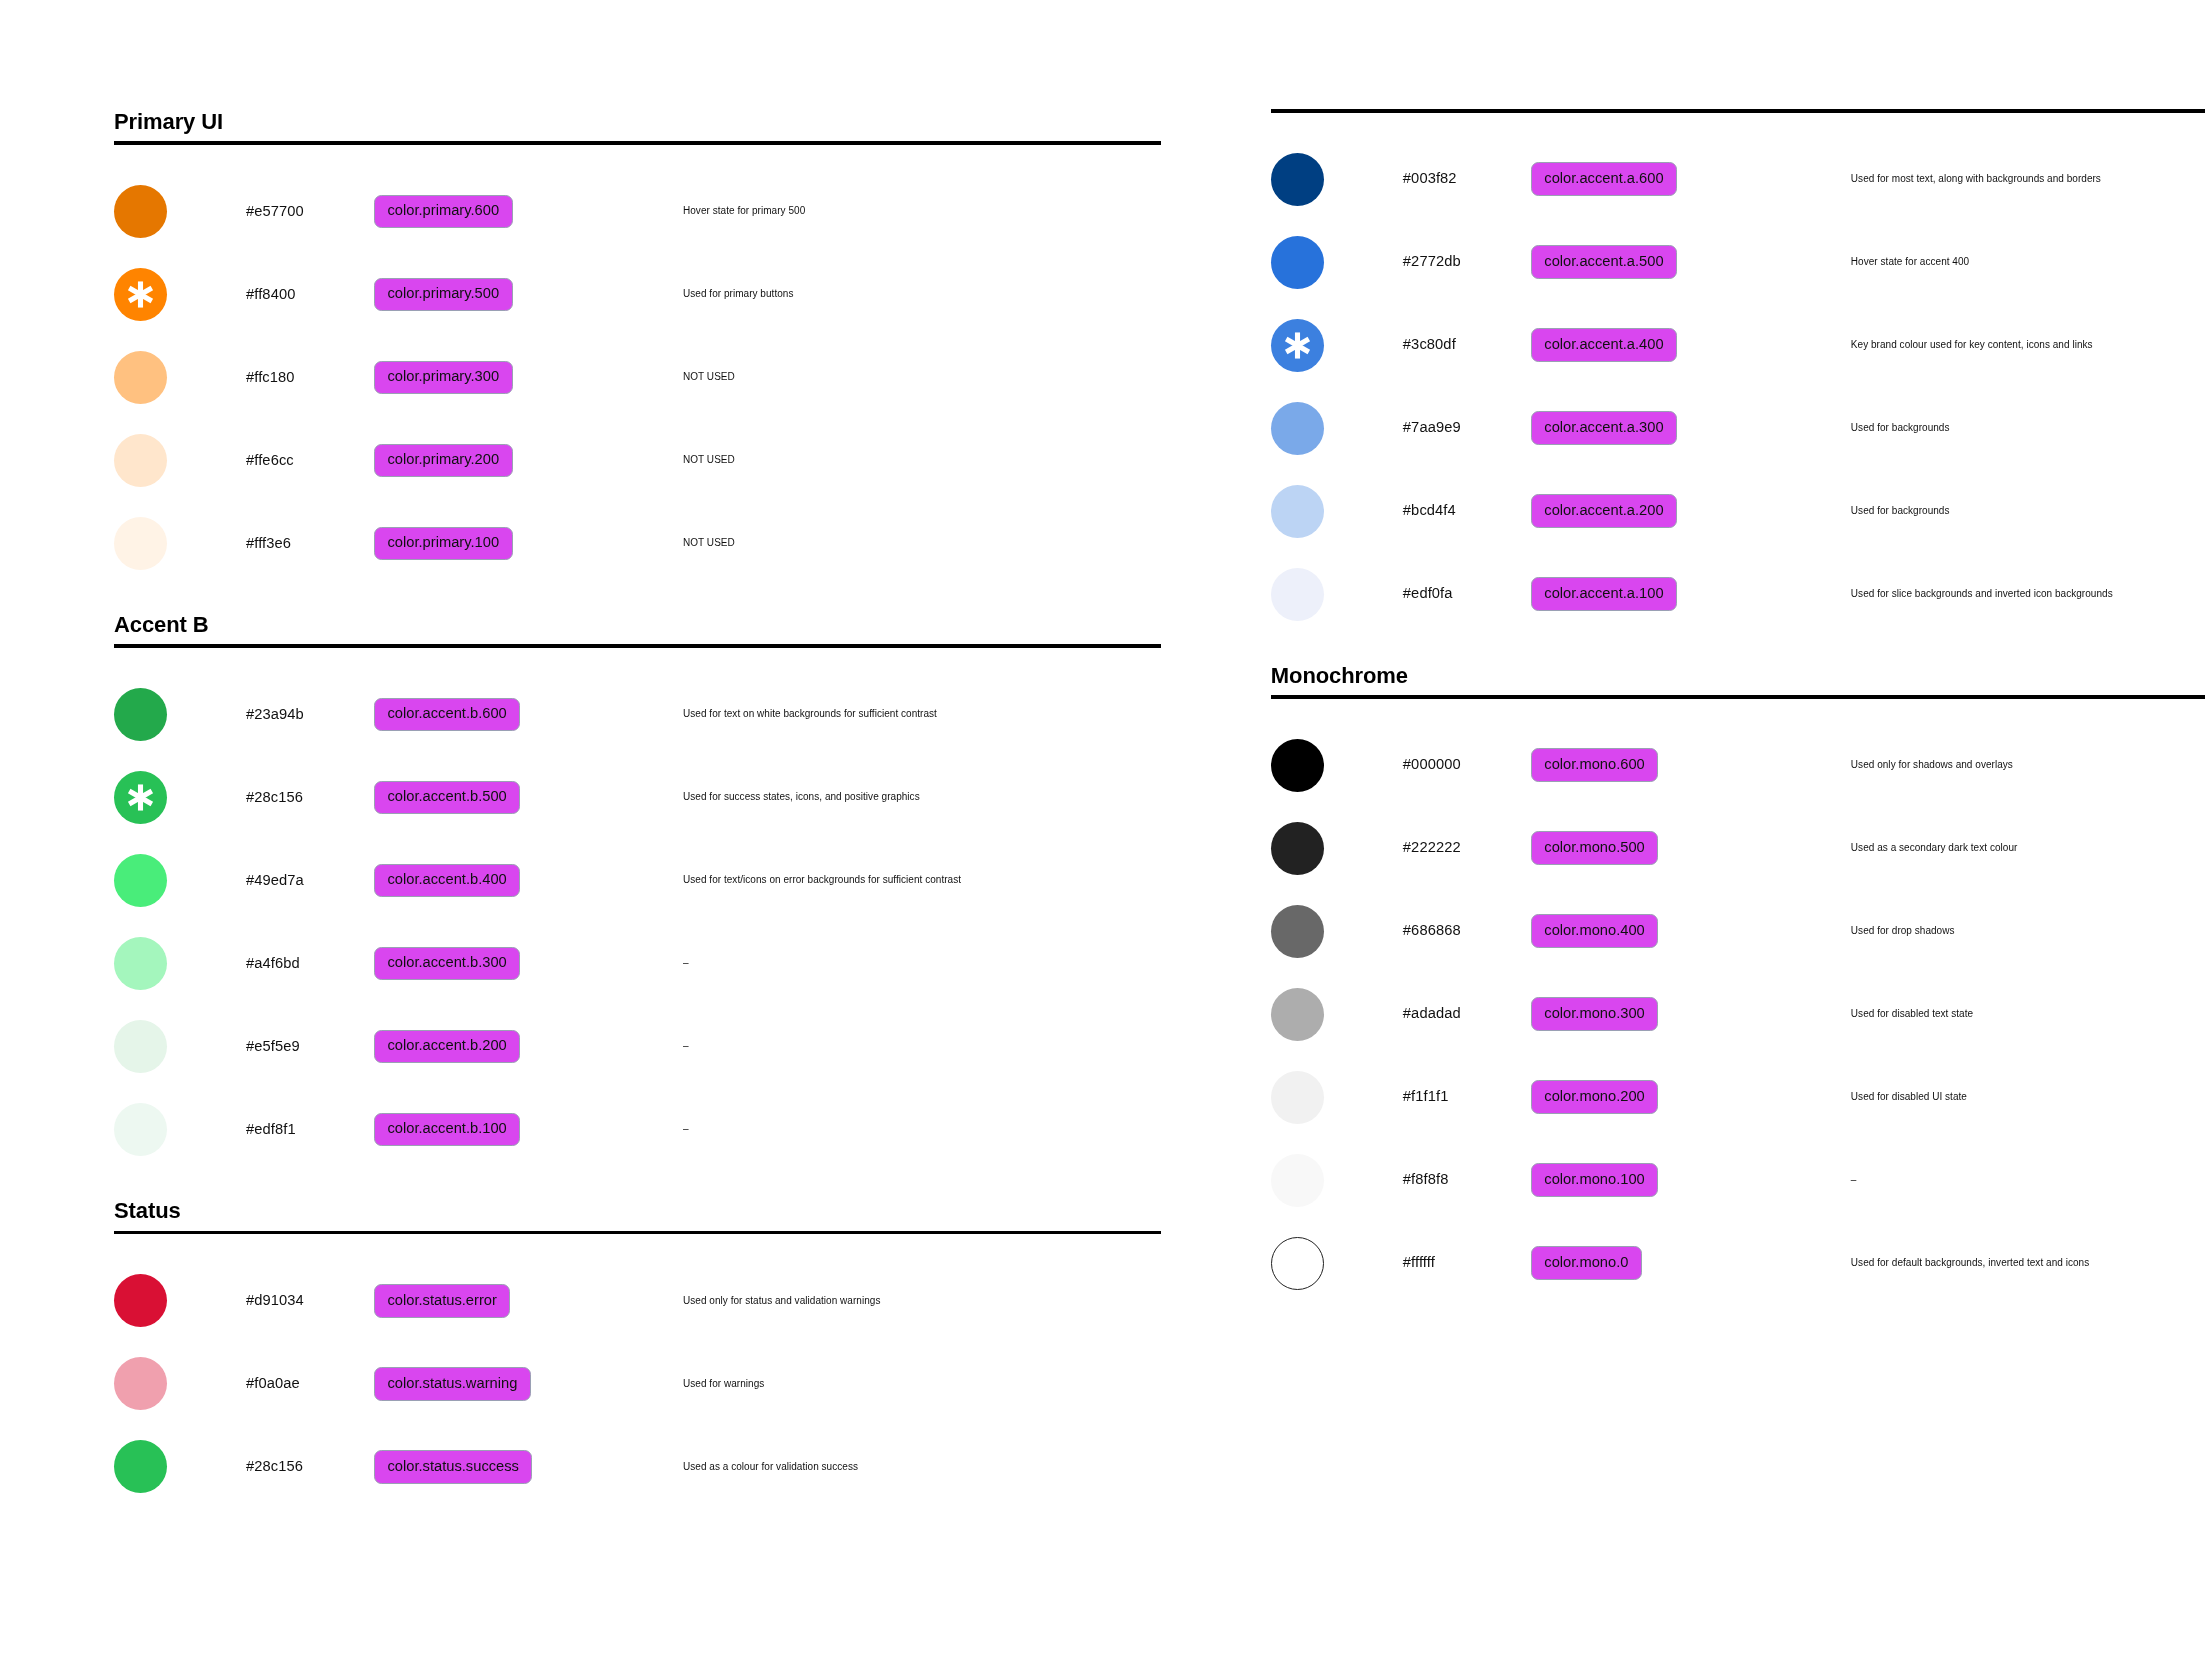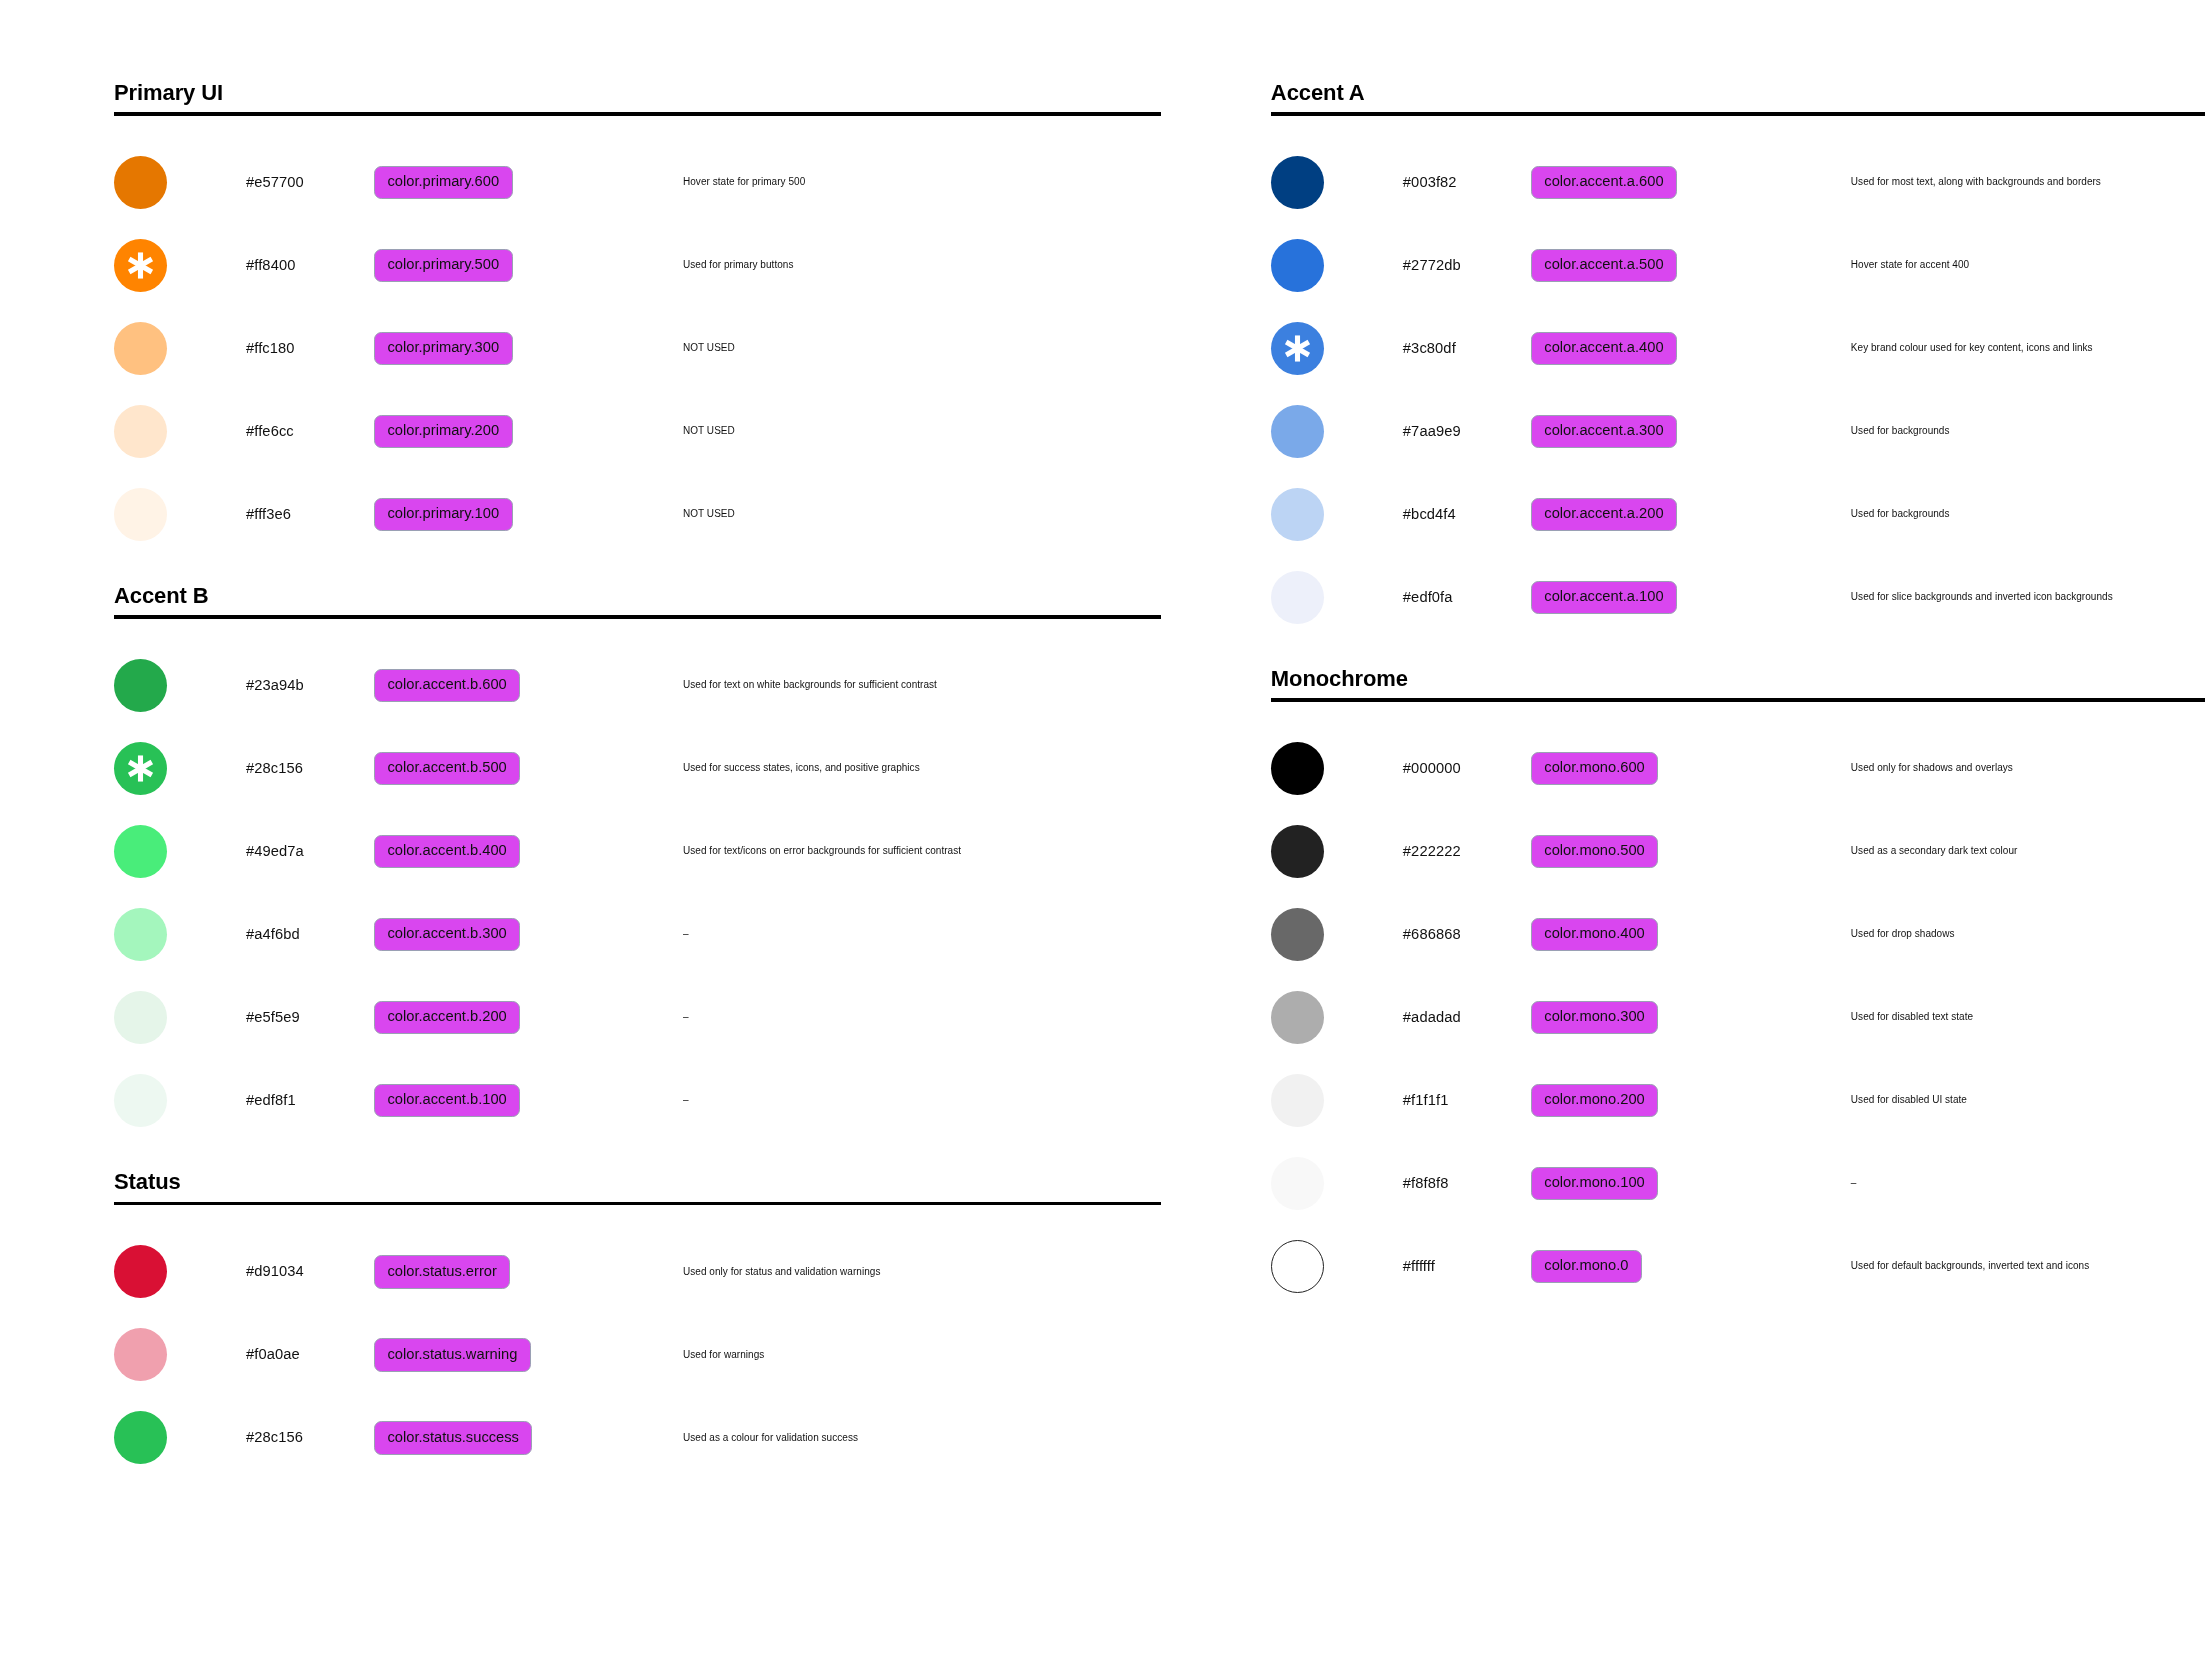--- a/index.html
+++ b/index.html
@@ -17,21 +17,21 @@
     width: 2205px;
     height: 1654px;
     background: #ffffff;
     padding: 0;
   }
 
   .columns {
     display: flex;
     flex-direction: row;
     align-items: flex-start;
-    padding: 80px 0 0 0;
+    padding: 109px 0 0 0;
   }
 
   .column {
     display: flex;
     flex-direction: column;
   }
 
   .column-left  { width: 1059px; margin-left: 114px; }
   .column-right { width: 945px; margin-left: 110px; }
 
@@ -307,21 +307,20 @@
               <div class="token-cell">
                 <span class="token-badge">color.status.success</span>
               </div>
               <div class="desc-cell">Used as a colour for validation success</div>
             </div>
           </div>
         </div>
       </div>
     <div class="column column-right">
         <div class="section">
-          <div class="section-header">Accent A</div>
           <div class="section-rule"></div>
           <div class="swatch-list">
             <div class="swatch-row">
               <div class="swatch-circle-cell">
                 <div class="swatch-circle" style="background: rgb(0, 63, 130);"></div>
               </div>
               <div class="hex-cell">#003f82</div>
               <div class="token-cell">
                 <span class="token-badge">color.accent.a.600</span>
               </div>

